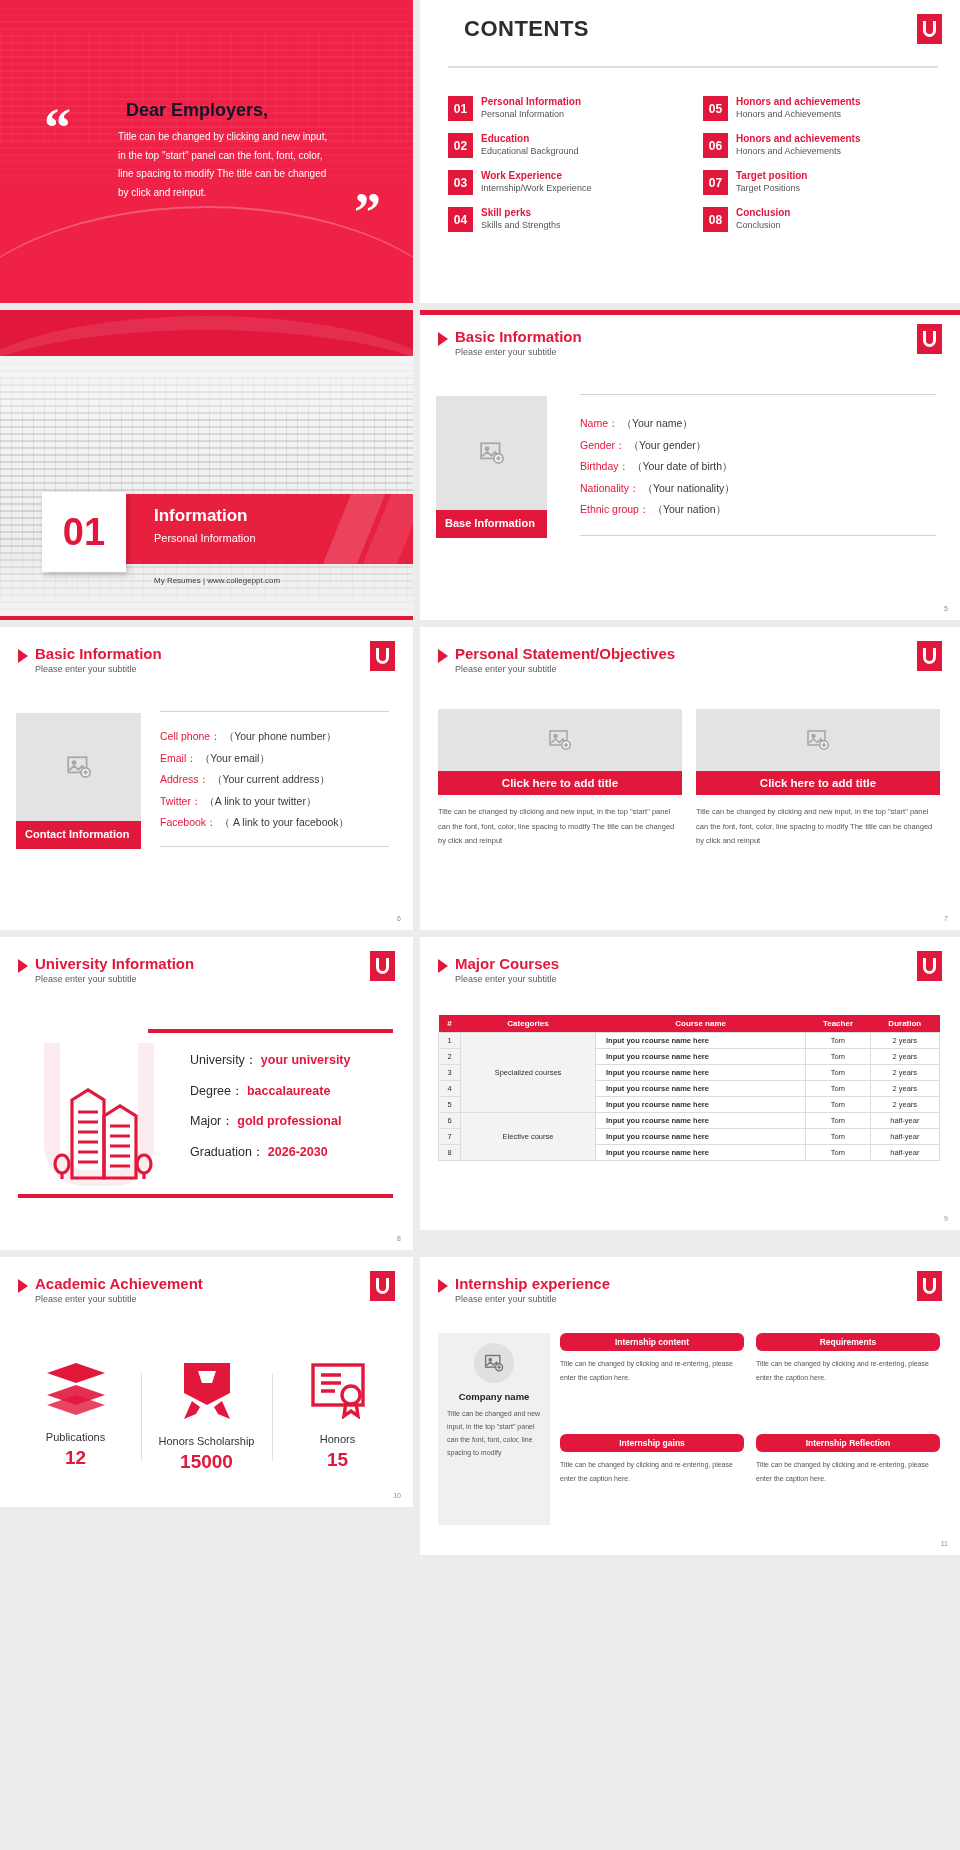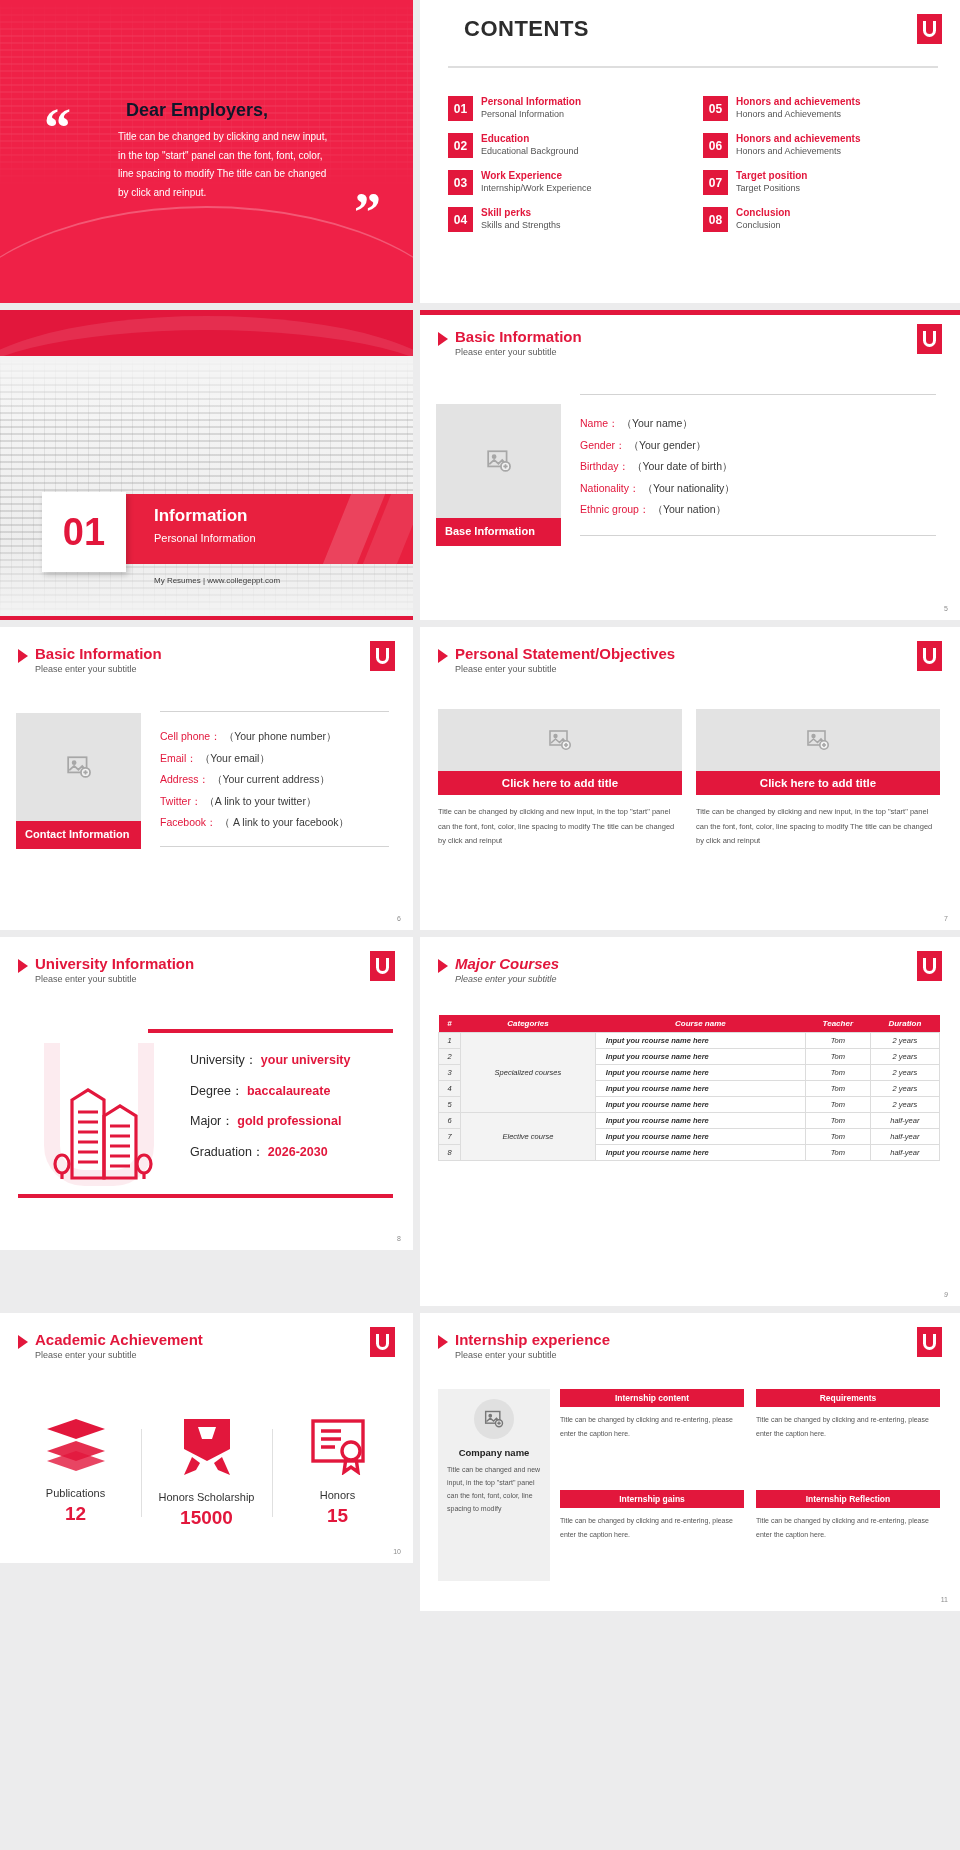--- a/index.html
+++ b/index.html
@@ -169,21 +169,21 @@
   .ach + .ach::before { content: ""; position: absolute; left: 0; top: 12px; bottom: 12px; width: 1px; background: #e0e0e0; }
   .ach .lbl { font-size: 11px; color: #333; margin-top: 10px; }
   .ach .val { font-size: 19px; color: #e2173c; font-weight: bold; margin-top: 4px; }
 
   
   .intern { position: absolute; left: 18px; right: 20px; top: 76px; bottom: 30px; display: grid; grid-template-columns: 112px 1fr; gap: 10px; }
   .intleft { background: #f0f0f0; padding: 10px 9px; }
   .intleft .cn { font-size: 9.5px; font-weight: bold; color: #222; text-align: center; margin-top: 8px; }
   .intleft .ct { font-size: 7px; color: #555; line-height: 1.85; margin-top: 6px; }
   .intgrid { display: grid; grid-template-columns: 1fr 1fr; grid-template-rows: auto auto; gap: 10px 12px; }
-  .intcard .cap { background: #e2173c; color: #fff; font-size: 8.5px; font-weight: bold; text-align: center; padding: 4px 0; }
+  .intcard .cap { background: #e2173c; color: #fff; font-size: 8.5px; font-weight: bold; text-align: center; padding: 4px 0; border-radius: 6px; }
   .intcard .bd { font-size: 7px; color: #555; line-height: 1.95; margin-top: 6px; }
 </style>
 </head>
 <body>
 
 <div class="deck">
 
   <div class="slide cover" style="height:303px;">
     <div class="bldg"></div>
     <div class="arc"></div>
@@ -281,21 +281,21 @@
       <div class="tri"></div>
       <div>
           <div class="ttl">Basic Information</div>
            <div class="sub">Please enter your subtitle</div>
         </div>
     </div>
     <div class="logo">
         <div class="u"></div>
       </div>
 
-    <div style="position:absolute;left:16px;top:94px;width:125px;">
+    <div style="position:absolute;left:16px;top:86px;width:111px;">
       <div class="ph" style="height:114px;">
         <svg width="26" height="26" viewBox="0 0 24 24" fill="none" stroke="#777" stroke-width="1.6">
           <rect x="2" y="3" width="17" height="14"></rect>
             <circle cx="7.5" cy="8" r="1.4" fill="#777"></circle>
           <path d="M3 15l4.5-4 4 3.5L15 11l4 4.5"></path>
             <circle cx="18" cy="17" r="4.2" fill="#fff" stroke="#777"></circle>
           <path d="M18 15v4M16 17h4"></path>
           </svg>
       </div>
       <div class="redlabel">Base Information</div>
@@ -430,21 +430,21 @@
       <div class="unirows">
         <div><span class="k">University：</span> <span class="v">your university</span></div>
         <div><span class="k">Degree：</span> <span class="v">baccalaureate</span></div>
         <div><span class="k">Major：</span> <span class="v">gold professional</span></div>
         <div><span class="k">Graduation：</span> <span class="v">2026-2030</span></div>
       </div>
     </div>
     <div class="pgno">8</div>
   </div>
 
-  <div class="slide" style="height:369px;font-style:italic;">
+  <div class="slide" style="height:293px;">
     <div class="hdr">
       <div class="tri"></div>
       <div>
           <div class="ttl">Major Courses</div>
            <div class="sub">Please enter your subtitle</div>
         </div>
     </div>
     <div class="logo">
         <div class="u"></div>
       </div>

